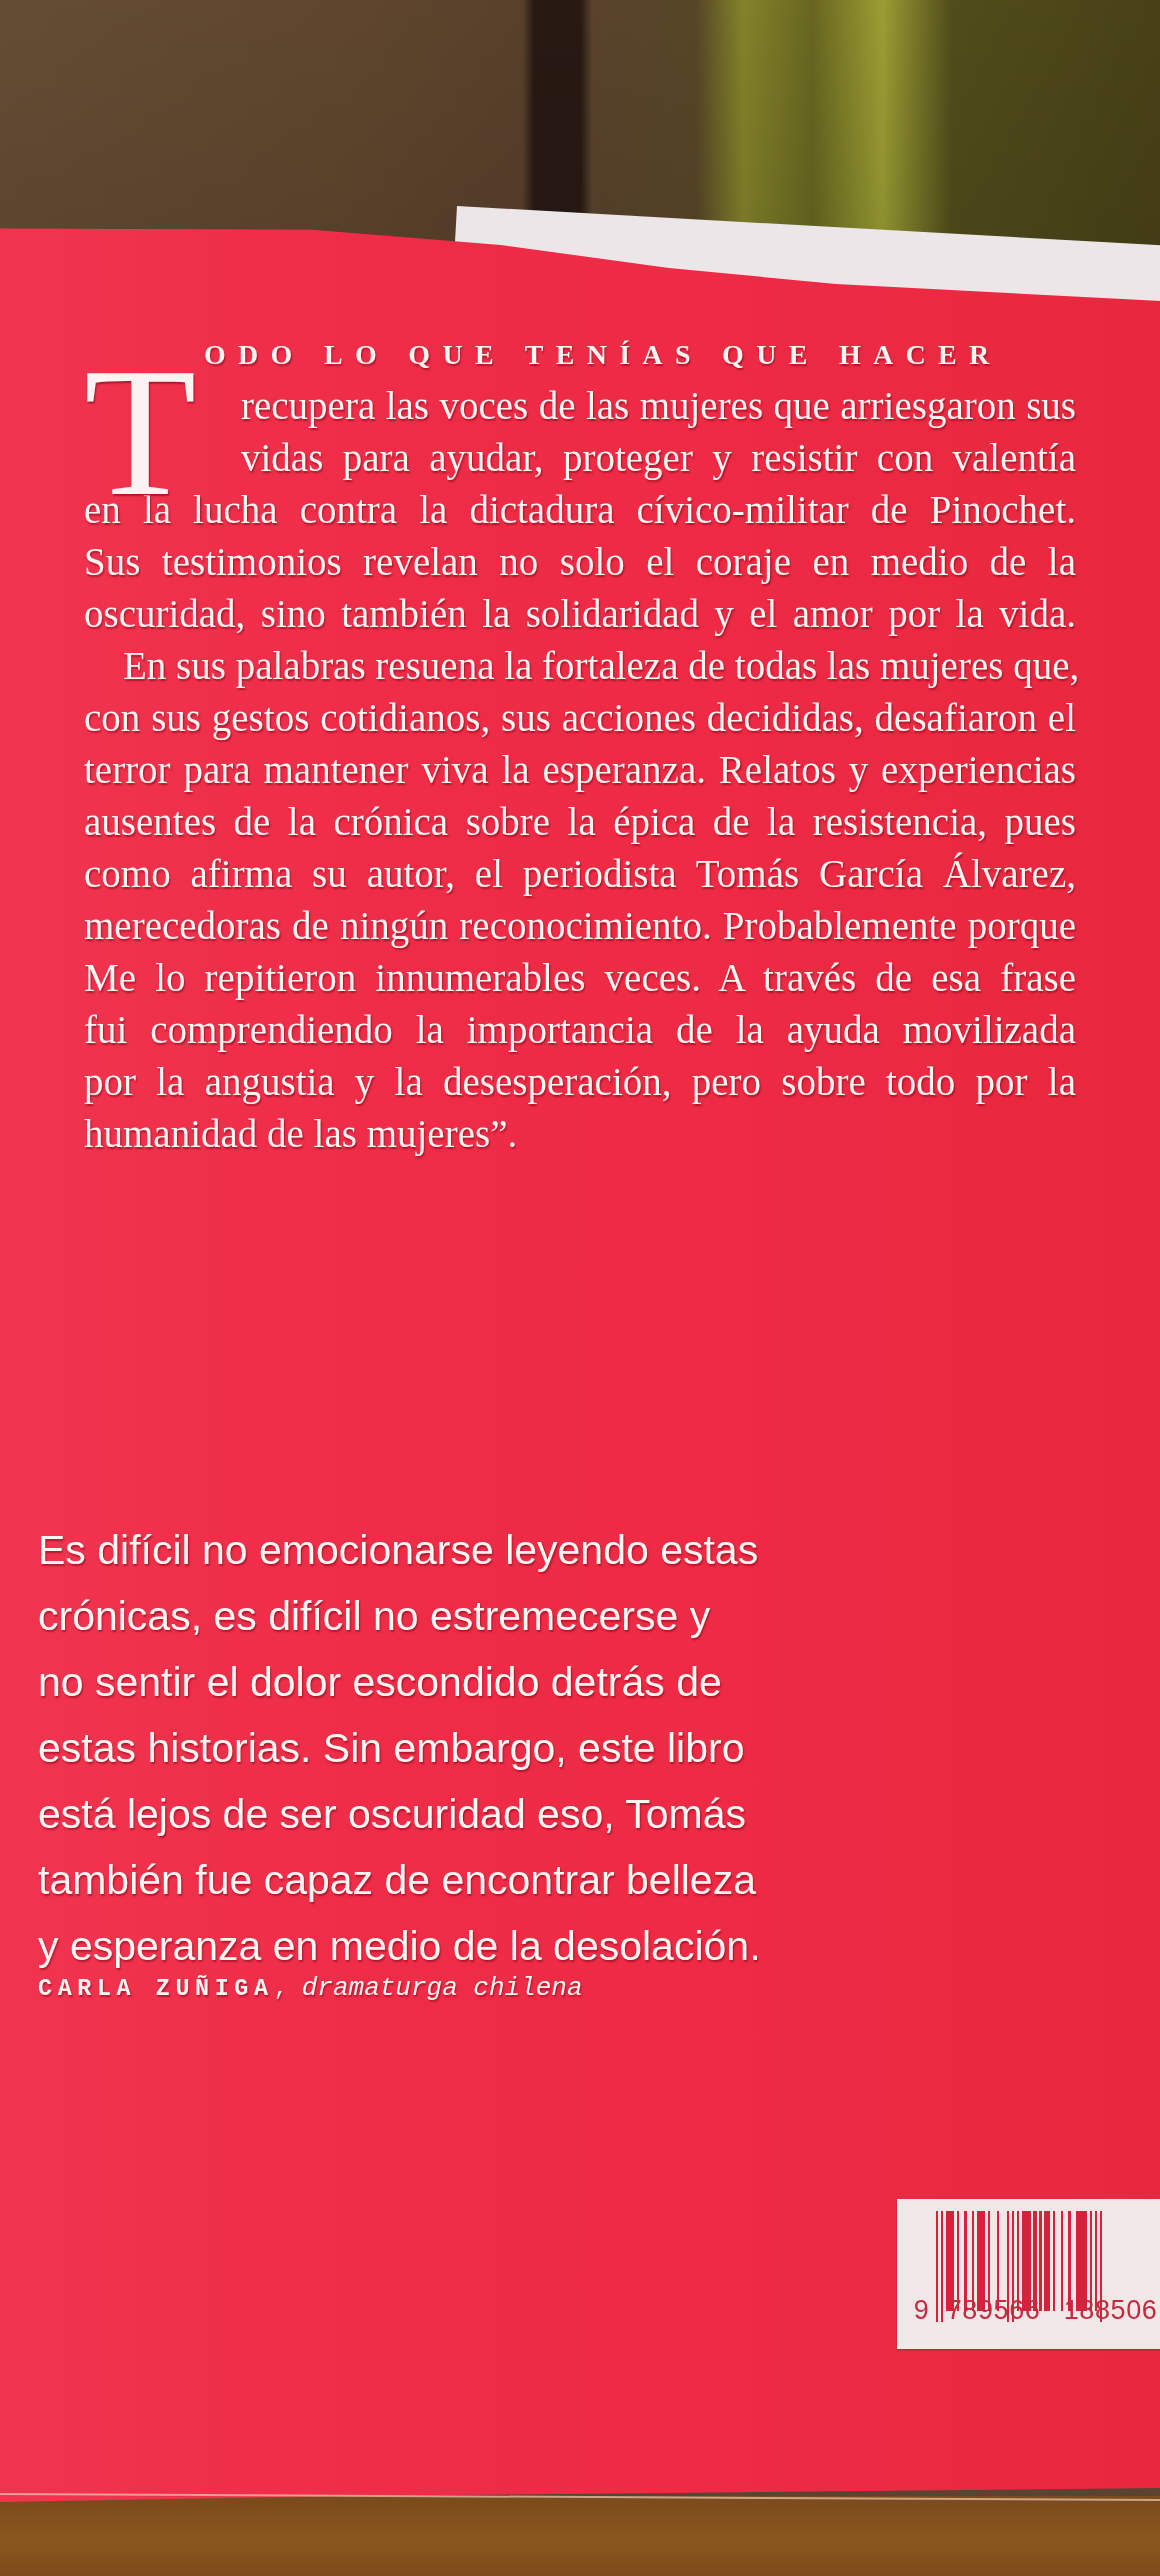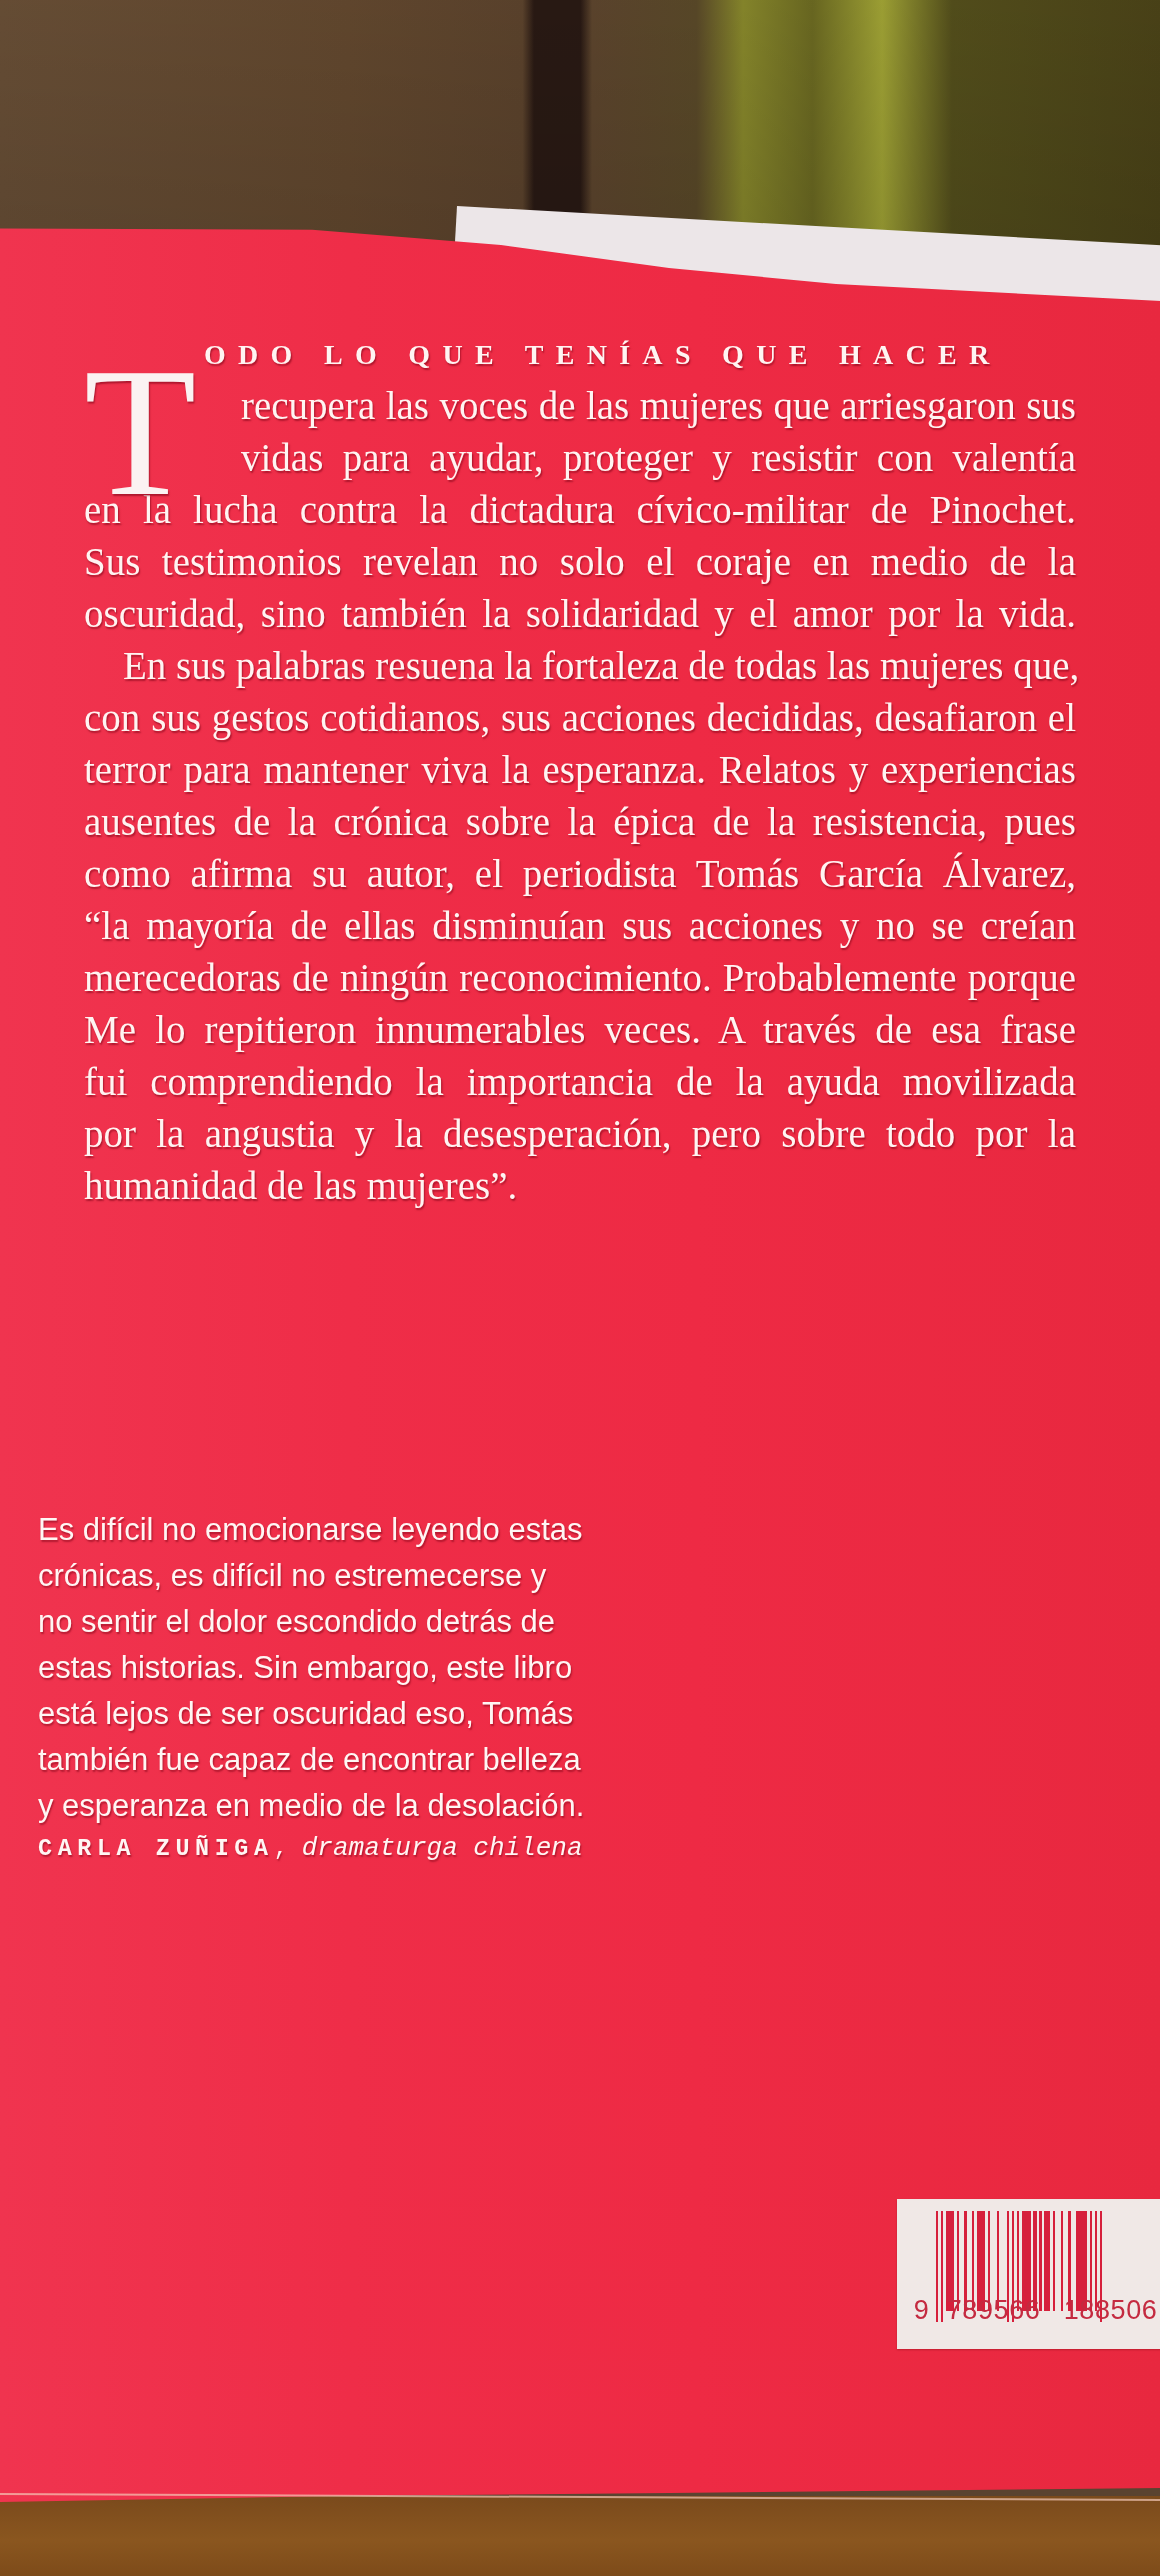--- a/index.html
+++ b/index.html
@@ -67,21 +67,21 @@
   .syn-line.last { text-align-last: left; }
 
   
   .blurb {
     position: absolute; left: 38px; top: 1507px; width: 602px;
     font-family: "Liberation Sans", sans-serif;
     color: #fff6f4;
     text-shadow: 1.1px 1.7px 1.7px rgba(120,0,20,0.5);
   }
   .blurb-line {
-    font-size: 31px; line-height: 46px; height: 46px; white-space: nowrap;
+    font-size: 41px; line-height: 46px; height: 46px; white-space: nowrap; margin-top: 20px;
   }
   .attribution {
     margin-top: 3px;
     font-family: Liberation Mono, monospace;
     font-size: 23.4px; line-height: 33px; white-space: nowrap;
   }
   .attr-name { font-weight: bold; letter-spacing: 5.6px; }
   .attr-role { font-style: italic; font-size: 26px; }
 
   
@@ -122,21 +122,20 @@
   <div class="syn-line indent-cap">recupera las voces de las mujeres que arriesgaron sus</div>
   <div class="syn-line indent-cap">vidas para ayudar, proteger y resistir con valentía</div>
   <div class="syn-line">en la lucha contra la dictadura cívico-militar de Pinochet.</div>
   <div class="syn-line">Sus testimonios revelan no solo el coraje en medio de la</div>
   <div class="syn-line">oscuridad, sino también la solidaridad y el amor por la vida.</div>
   <div class="syn-line indent-par">En sus palabras resuena la fortaleza de todas las mujeres que,</div>
   <div class="syn-line">con sus gestos cotidianos, sus acciones decididas, desafiaron el</div>
   <div class="syn-line">terror para mantener viva la esperanza. Relatos y experiencias</div>
   <div class="syn-line">ausentes de la crónica sobre la épica de la resistencia, pues</div>
   <div class="syn-line">como afirma su autor, el periodista Tomás García Álvarez,</div>
-  <div class="syn-line">“la mayoría de ellas disminuían sus acciones y no se creían</div>
   <div class="syn-line">merecedoras de ningún reconocimiento. Probablemente porque</div>
   <div class="syn-line">Me lo repitieron innumerables veces. A través de esa frase</div>
   <div class="syn-line">fui comprendiendo la importancia de la ayuda movilizada</div>
   <div class="syn-line">por la angustia y la desesperación, pero sobre todo por la</div>
   <div class="syn-line last">humanidad de las mujeres”.</div>
 </div>
 
 <div class="blurb">
   <div class="blurb-line">Es difícil no emocionarse leyendo estas</div>
   <div class="blurb-line">crónicas, es difícil no estremecerse y</div>

